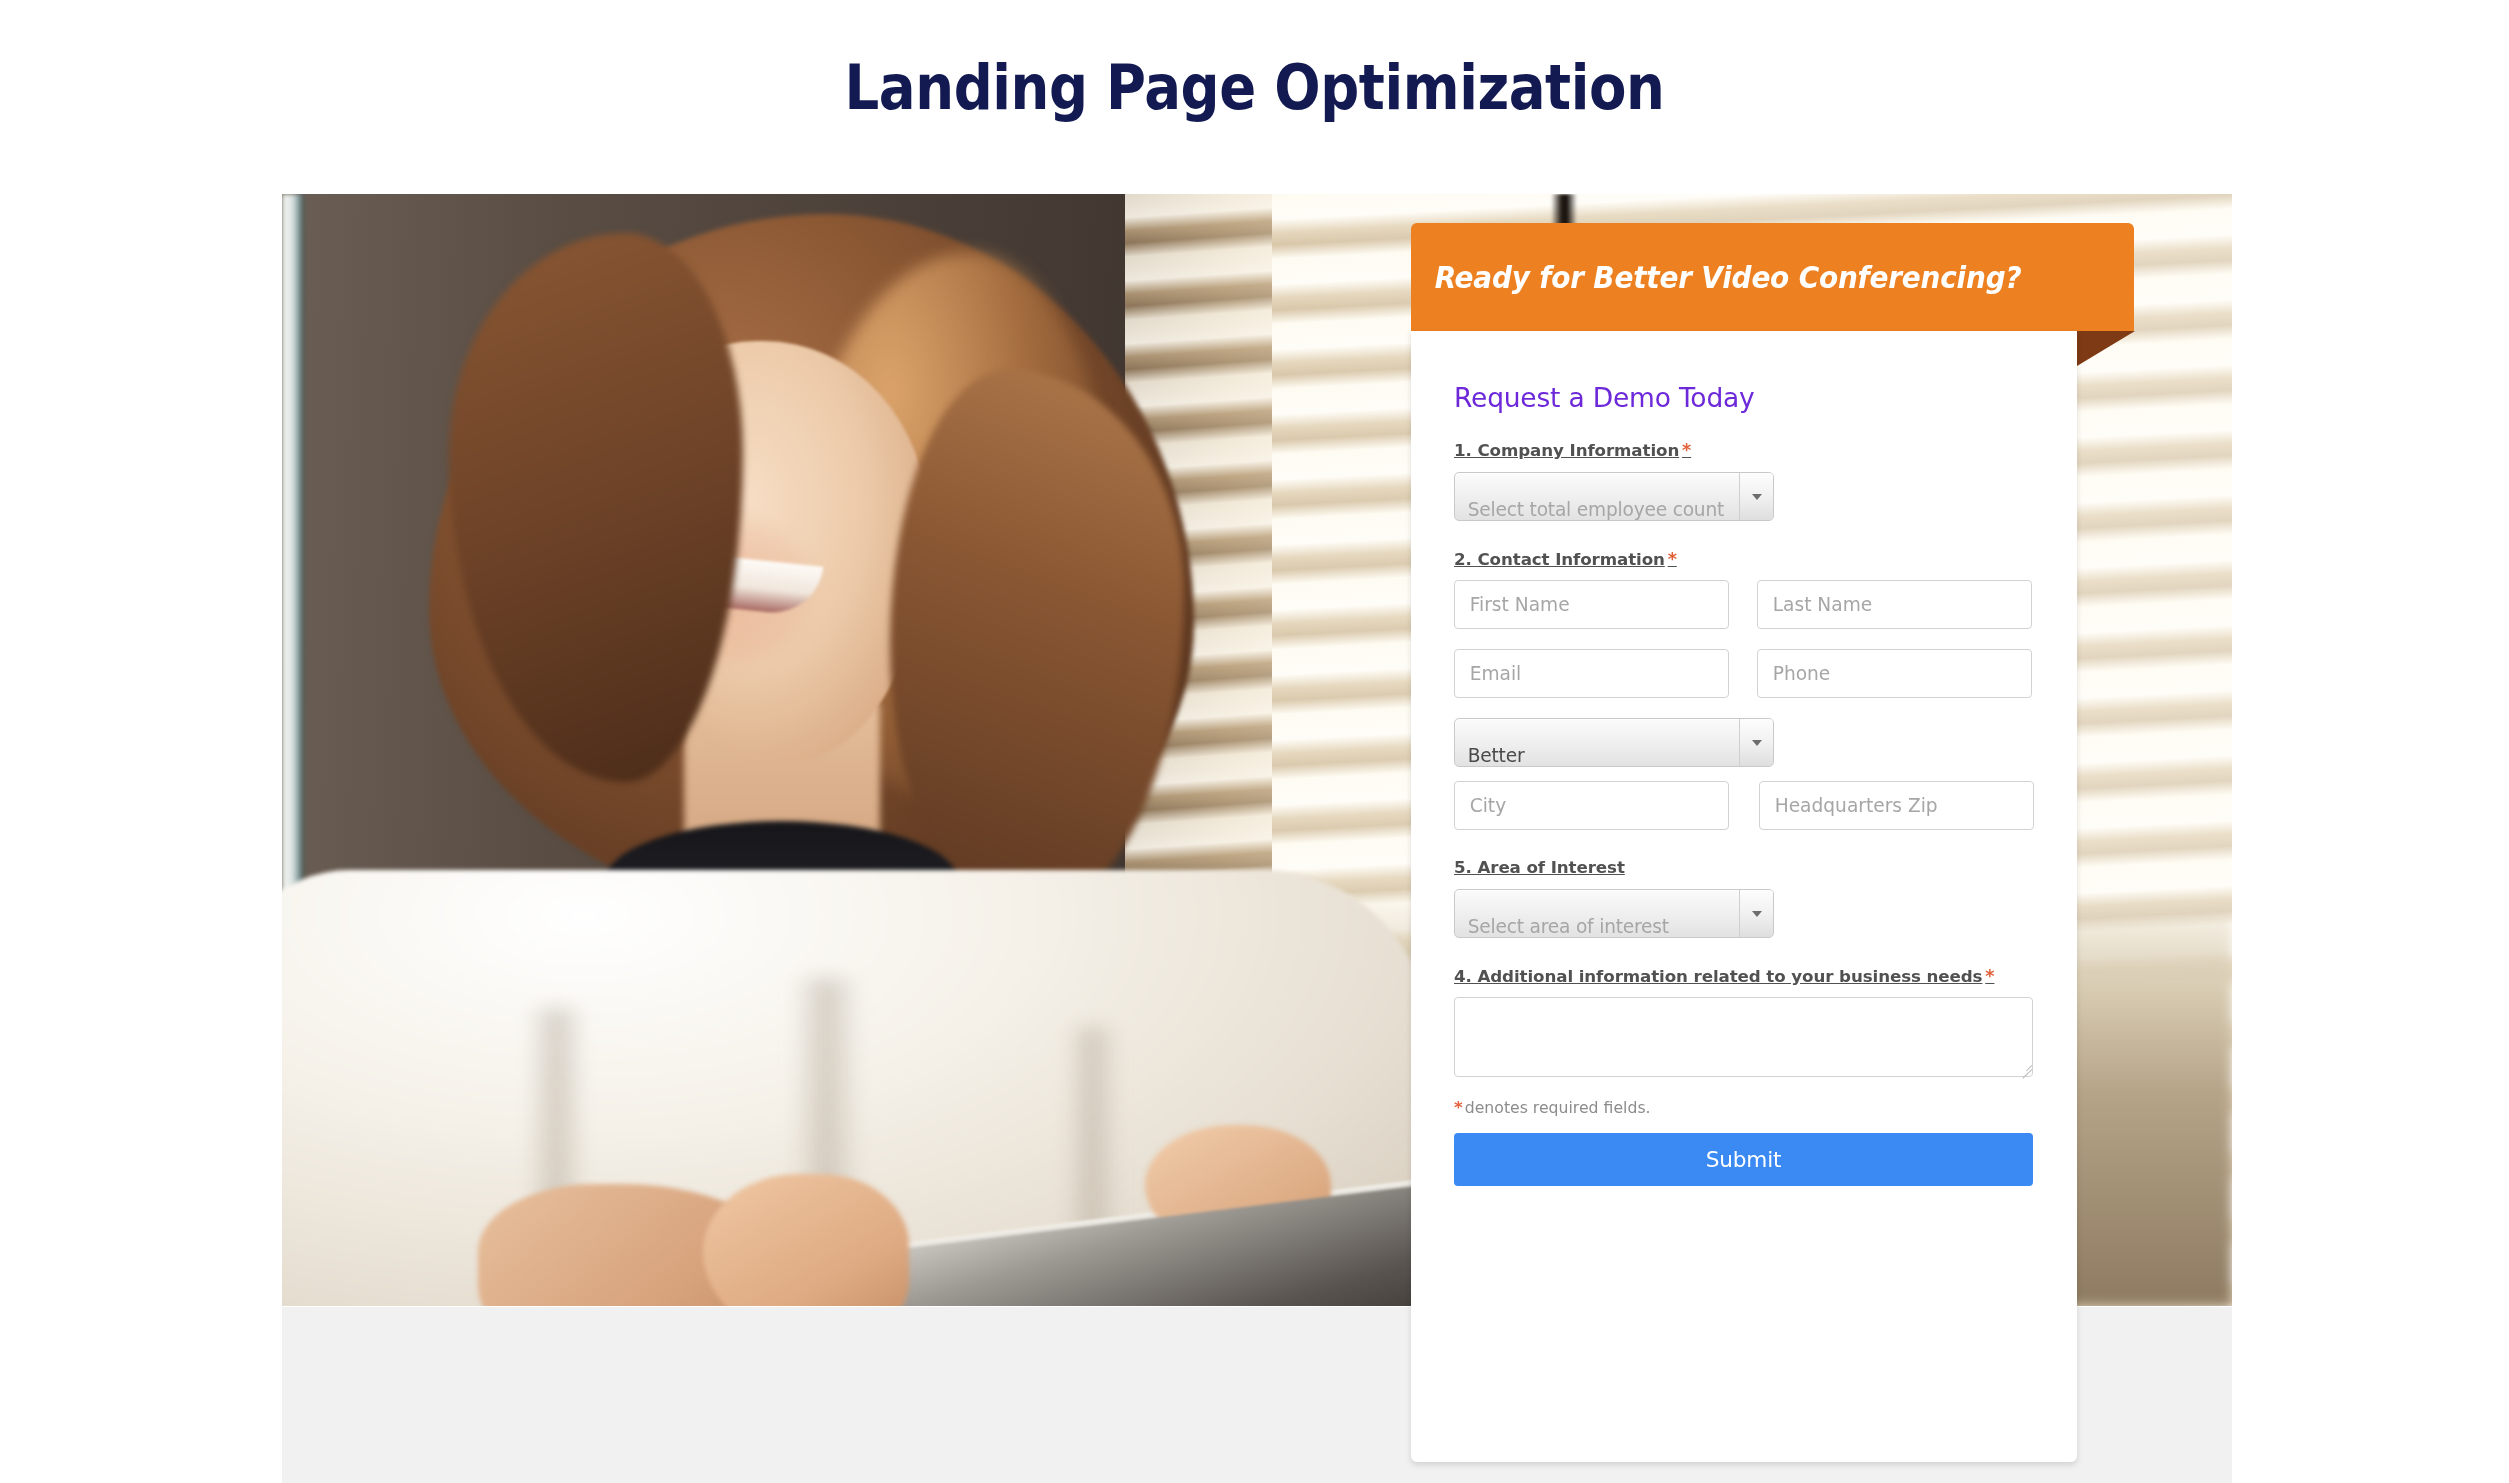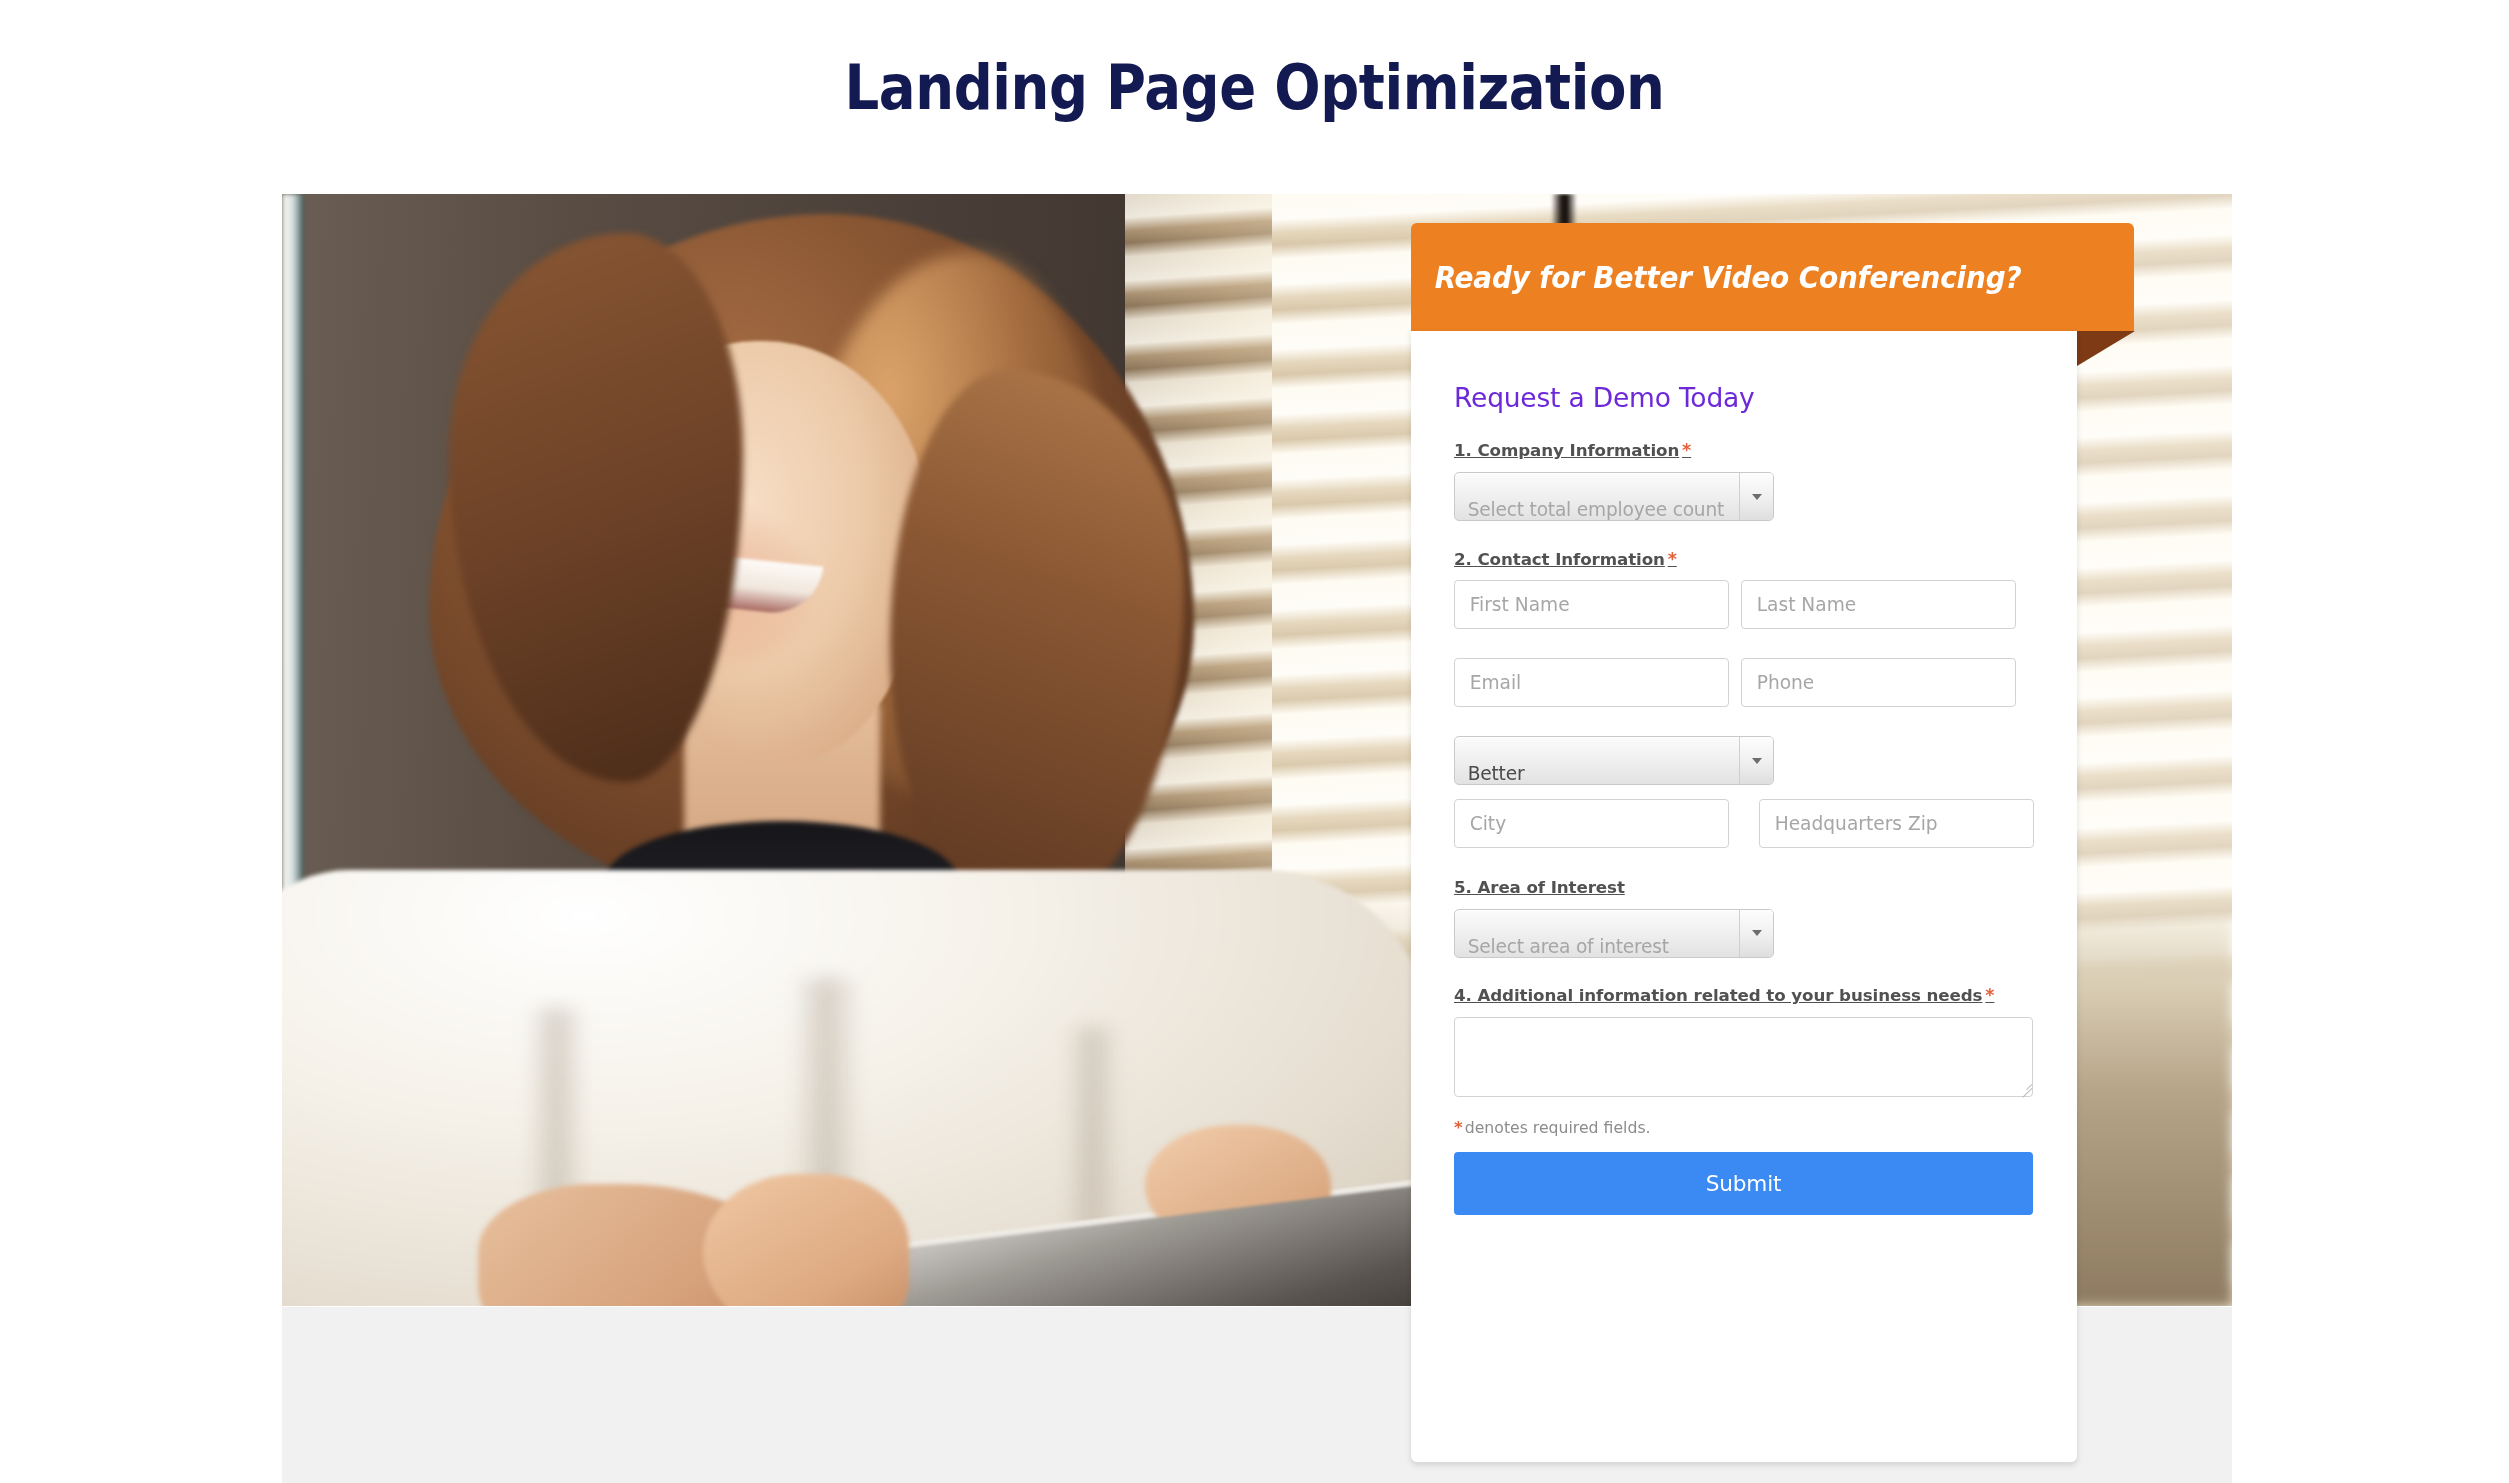--- a/index.html
+++ b/index.html
@@ -310,22 +310,22 @@
   }
   .req-star {
     color: #e2613a;
     font-weight: bold;
     font-size: 17.6px;
     margin-left: 2.9px;
   }
 
   .field-row {
     display: flex;
-    gap: 12px;
-    margin-bottom: 29px;
+    gap: 28px;
+    margin-bottom: 20px;
   }
 
   .txt {
     height: 49px;
     border: 1px solid #d2d2d2;
     border-radius: 3.9px;
     background: #ffffff;
     font-family: "DejaVu Sans", sans-serif;
     font-size: 18.6px;
     color: #4a4a4a;
@@ -413,21 +413,21 @@
     margin-top: 19.6px;
     font-family: "DejaVu Sans", sans-serif;
     font-size: 15.7px;
     color: #8c8c8c;
   }
   #required-note .req-star { font-size: 16.7px; margin-right: 2px; margin-left: 0; }
 
   #submit-btn {
     margin-top: 15.7px;
     width: 579px;
-    height: 63px;
+    height: 53px;
     border: none;
     border-radius: 3.9px;
     background: #3b8af4;
     color: #ffffff;
     font-family: "DejaVu Sans", sans-serif;
     font-size: 21.6px;
     letter-spacing: -0.2px;
     cursor: pointer;
     display: block;
   }

